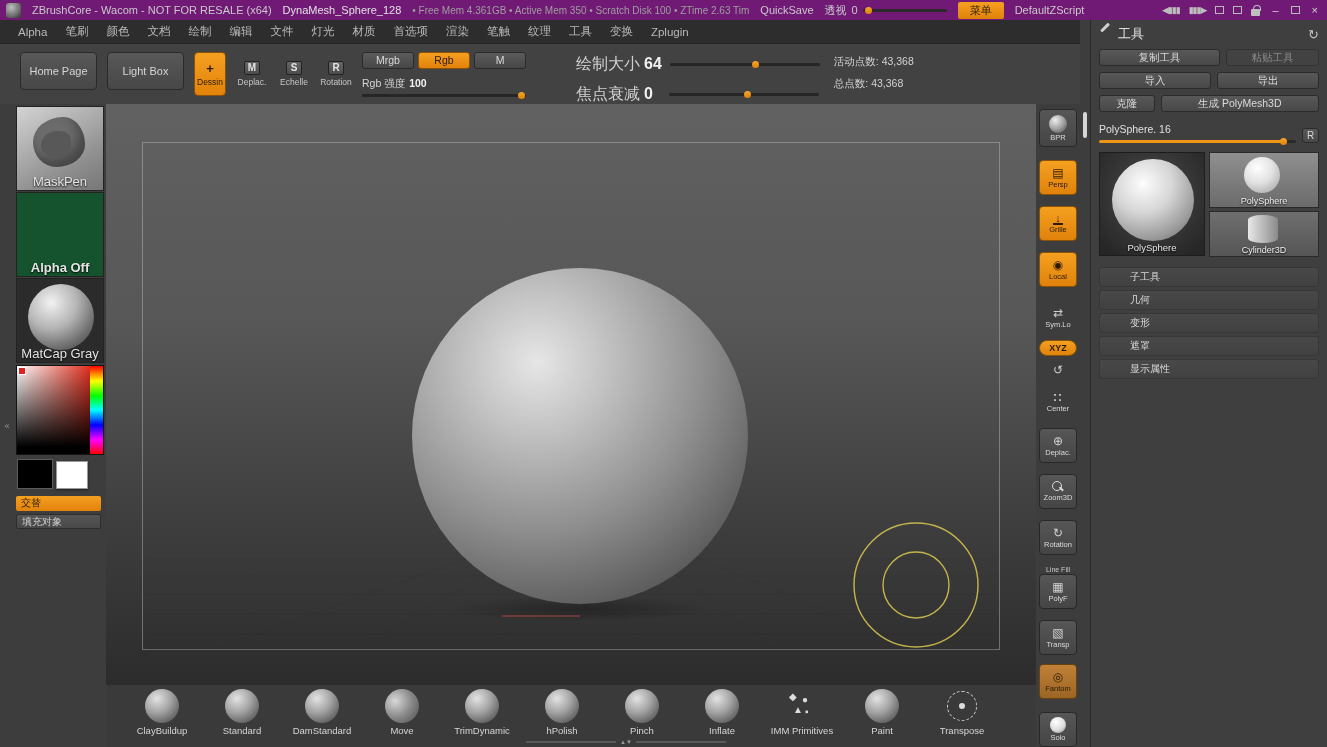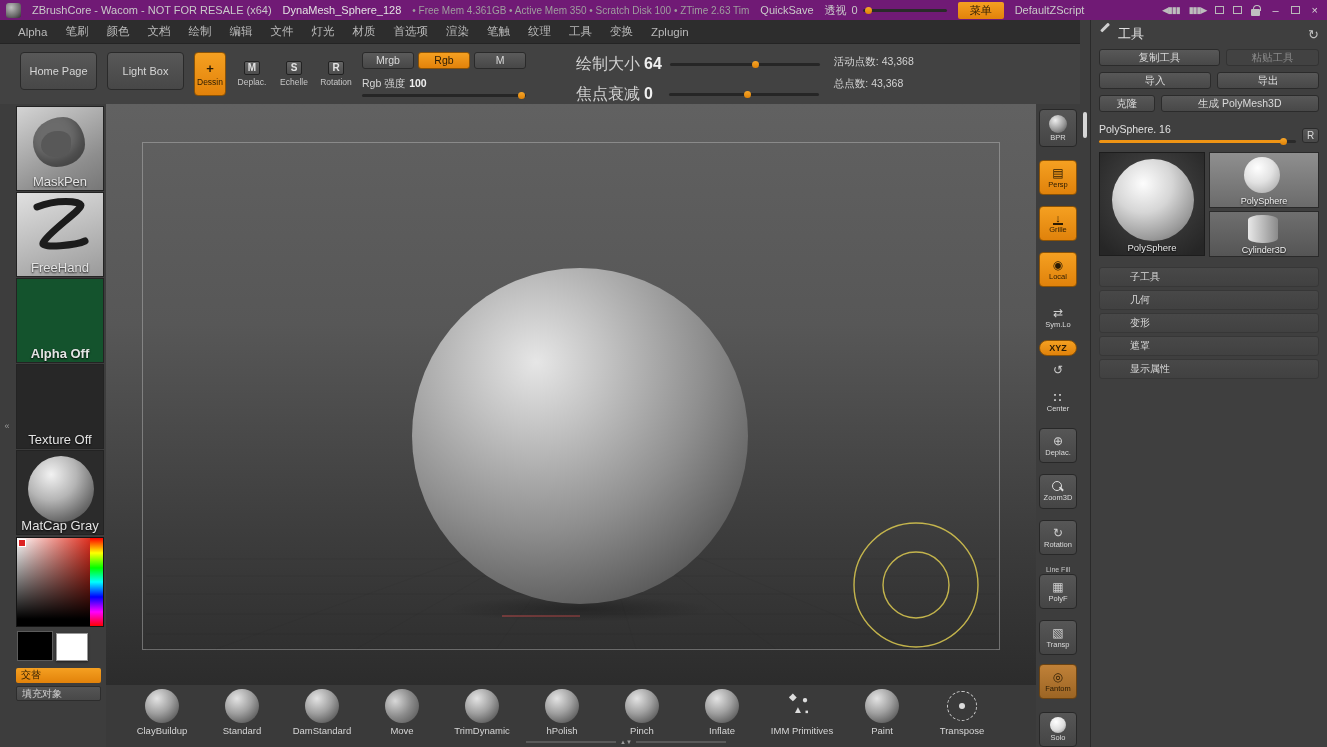--- a/index.html
+++ b/index.html
@@ -310,31 +310,22 @@
       <div class="main-row">
         <div class="left-tray">
           <span>«</span>
         </div>
 
         <div class="left-shelf">
           <div class="thumb t-maskpen">
             <div class="blob"></div>
             <div class="cap">MaskPen</div>
           </div>
-          <div class="thumb t-freehand">
-            <svg width="86" height="70" viewBox="0 0 86 70">
-              <path d="M20 14 C40 6 62 8 64 12 C66 16 30 40 26 50 C24 56 60 52 68 48" fill="none" stroke="#1c1c1c" stroke-width="7" stroke-linecap="round"></path>
-            </svg>
-            <div class="cap">FreeHand</div>
-          </div>
           <div class="thumb t-alpha">
             <div class="cap">Alpha Off</div>
-          </div>
-          <div class="thumb t-texture">
-            <div class="cap">Texture Off</div>
           </div>
           <div class="thumb t-matcap">
             <div class="matcap-sphere"></div>
             <div class="cap">MatCap Gray</div>
           </div>
           <div class="picker">
             <div class="sv">
               <div class="sv-sel"></div>
             </div>
             <div class="hue"></div>

